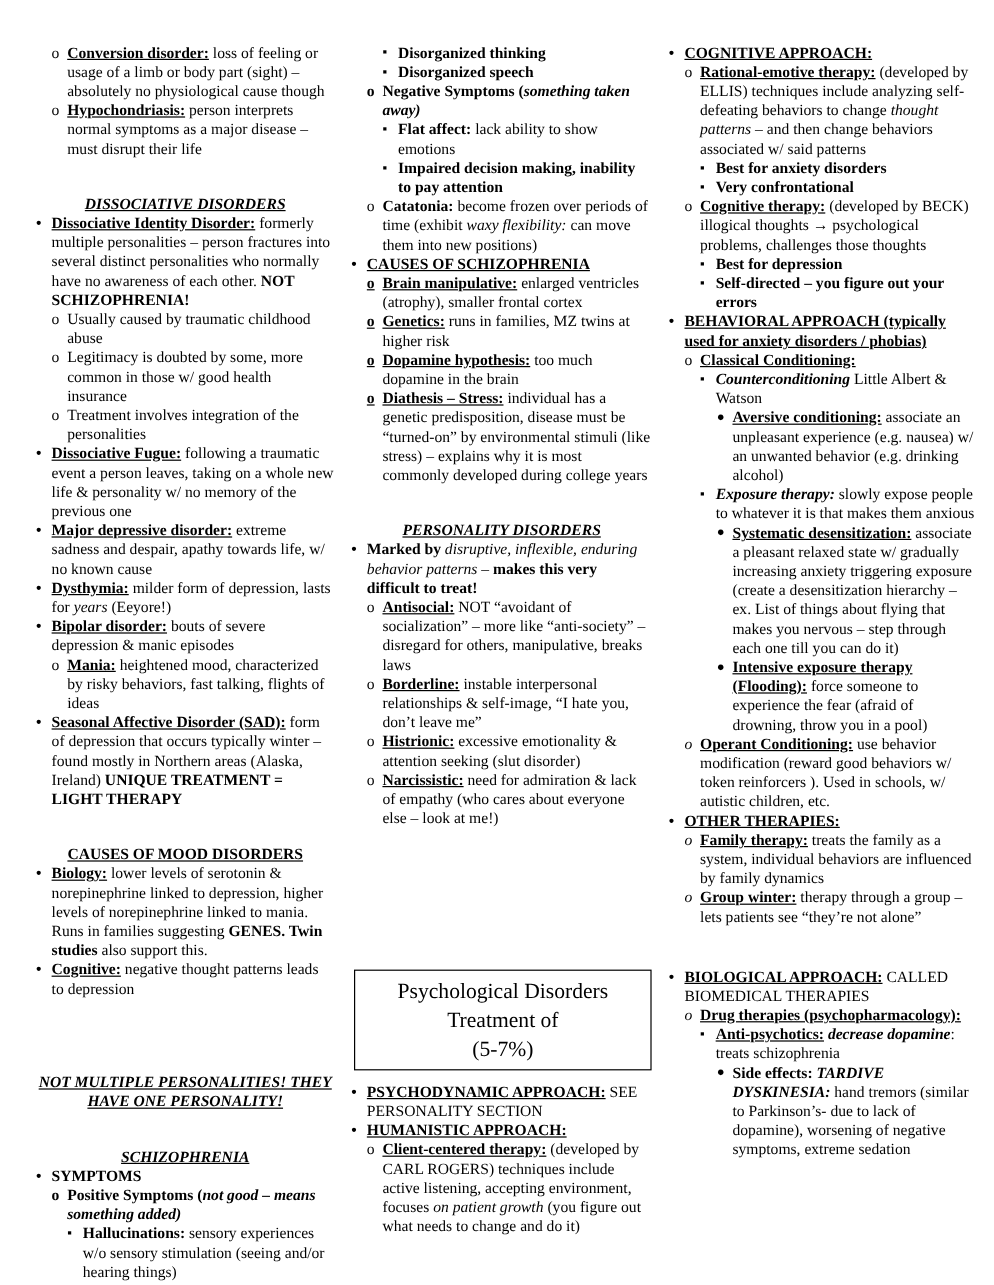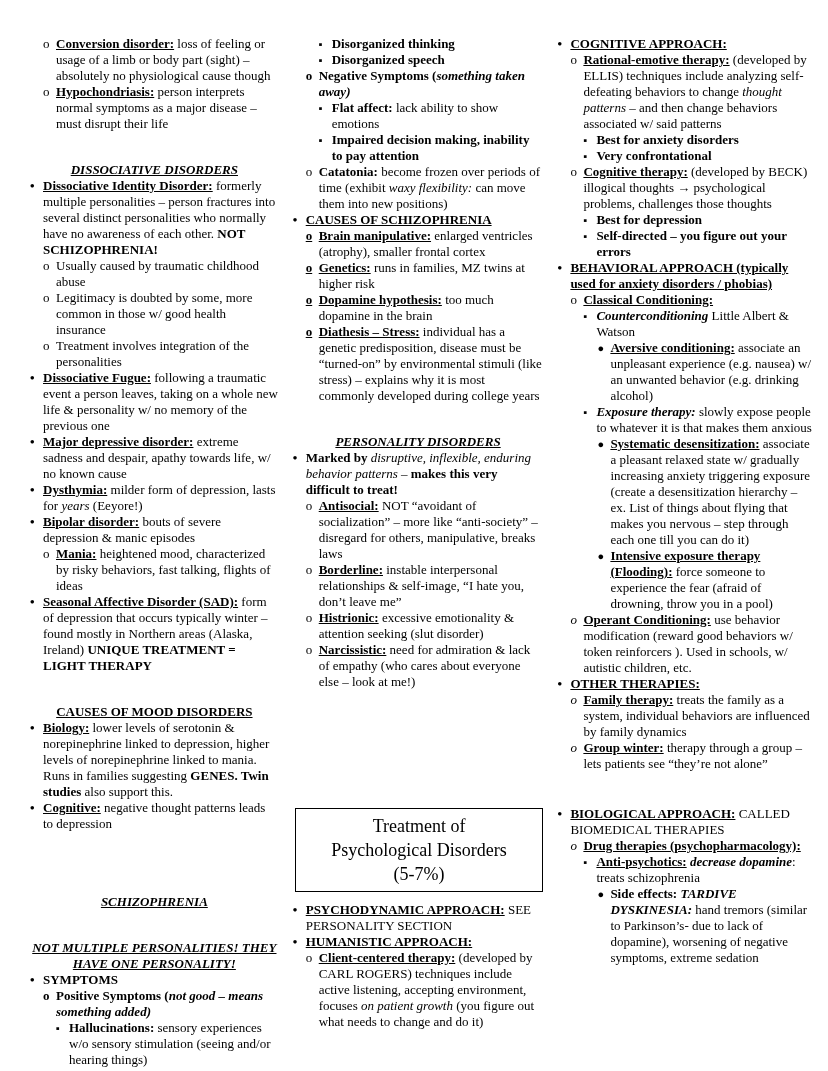--- a/index.html
+++ b/index.html
@@ -91,22 +91,22 @@
       <div class="heading"><span class="f-b f-u">CAUSES OF MOOD DISORDERS</span></div>
       <div class="li lvl-1">
         <span class="marker mk-1 f-b">•</span>
         <span class="txt"><span class="f-b f-u">Biology:</span><span class=""> lower levels of serotonin &amp; norepinephrine linked to depression, higher levels of norepinephrine linked to mania. Runs in families suggesting </span><span class="f-b">GENES. Twin studies</span><span class=""> also support this.</span></span>
       </div>
       <div class="li lvl-1">
         <span class="marker mk-1 f-b">•</span>
         <span class="txt"><span class="f-b f-u">Cognitive:</span><span class=""> negative thought patterns leads to depression</span></span>
       </div>
       <div class="gap" style="height: 32px;"></div>
+      <div class="heading"><span class="f-b f-i f-u">NOT MULTIPLE PERSONALITIES! THEY HAVE ONE PERSONALITY!</span></div>
       <div class="heading"><span class="f-b f-i f-u">SCHIZOPHRENIA</span></div>
-      <div class="heading"><span class="f-b f-i f-u">NOT MULTIPLE PERSONALITIES! THEY HAVE ONE PERSONALITY!</span></div>
       <div class="li lvl-1">
         <span class="marker mk-1 f-b">•</span>
         <span class="txt"><span class="f-b">SYMPTOMS</span></span>
       </div>
       <div class="li lvl-2">
         <span class="marker mk-2 f-b">o</span>
         <span class="txt"><span class="f-b">Positive Symptoms (</span><span class="f-b f-i">not good – means something added)</span></span>
       </div>
       <div class="li lvl-3">
         <span class="marker mk-3 ">▪</span>
@@ -178,22 +178,22 @@
       <div class="li lvl-2">
         <span class="marker mk-2 ">o</span>
         <span class="txt"><span class="f-b f-u">Histrionic:</span><span class=""> excessive emotionality &amp; attention seeking (slut disorder)</span></span>
       </div>
       <div class="li lvl-2">
         <span class="marker mk-2 ">o</span>
         <span class="txt"><span class="f-b f-u">Narcissistic:</span><span class=""> need for admiration &amp; lack of empathy (who cares about everyone else – look at me!)</span></span>
       </div>
       <div class="gap" style="height: 118px;"></div>
       <div class="boxed-title">
+        <div>Psychological Disorders</div>
         <div>Treatment of</div>
-        <div>Psychological Disorders</div>
         <div>(5-7%)</div>
       </div>
       <div class="li lvl-1">
         <span class="marker mk-1 f-b">•</span>
         <span class="txt"><span class="f-b f-u">PSYCHODYNAMIC APPROACH:</span><span class=""> SEE PERSONALITY SECTION</span></span>
       </div>
       <div class="li lvl-1">
         <span class="marker mk-1 f-b">•</span>
         <span class="txt"><span class="f-b f-u">HUMANISTIC APPROACH:</span></span>
       </div>

